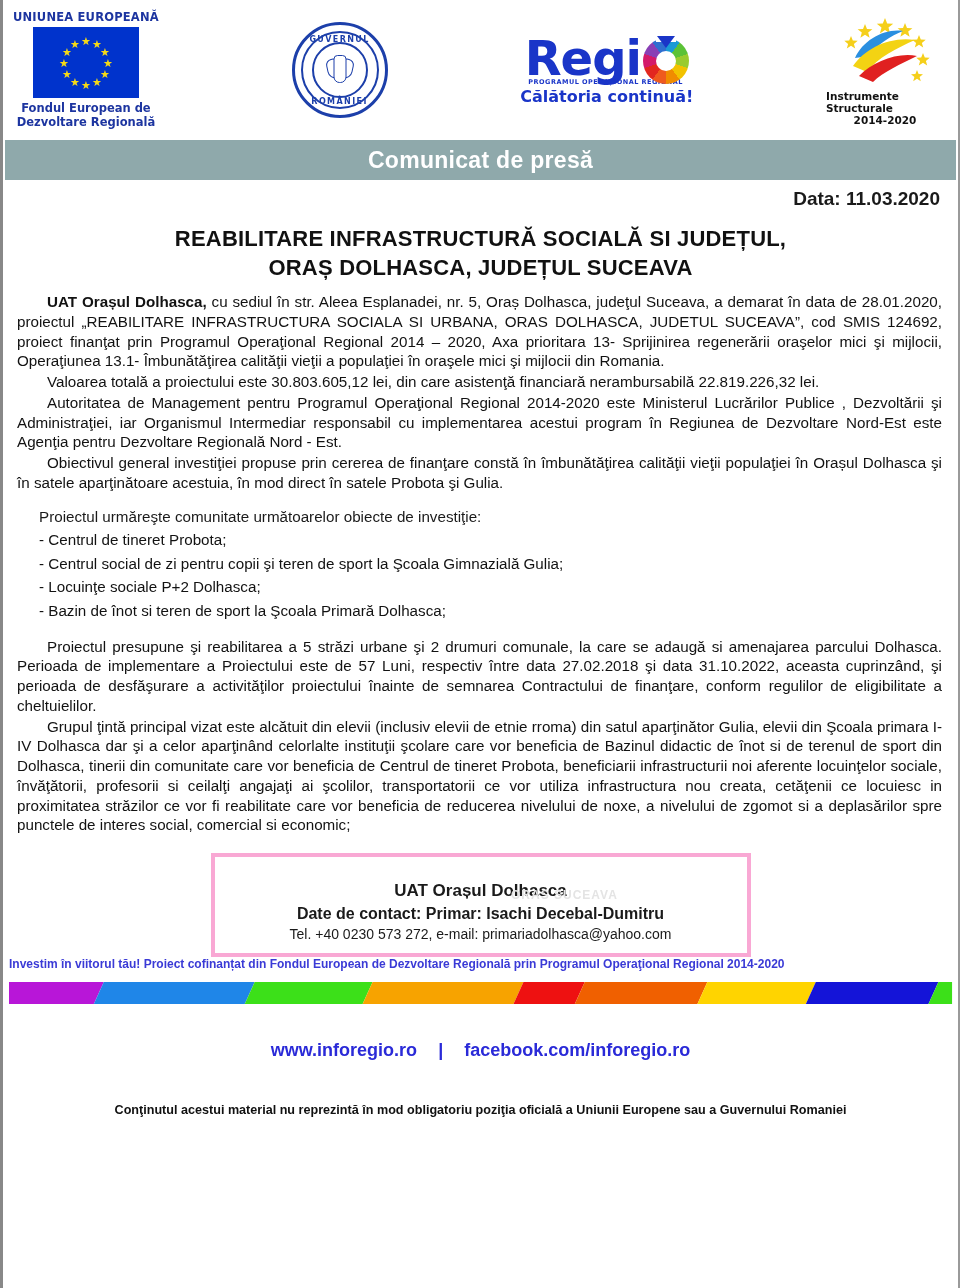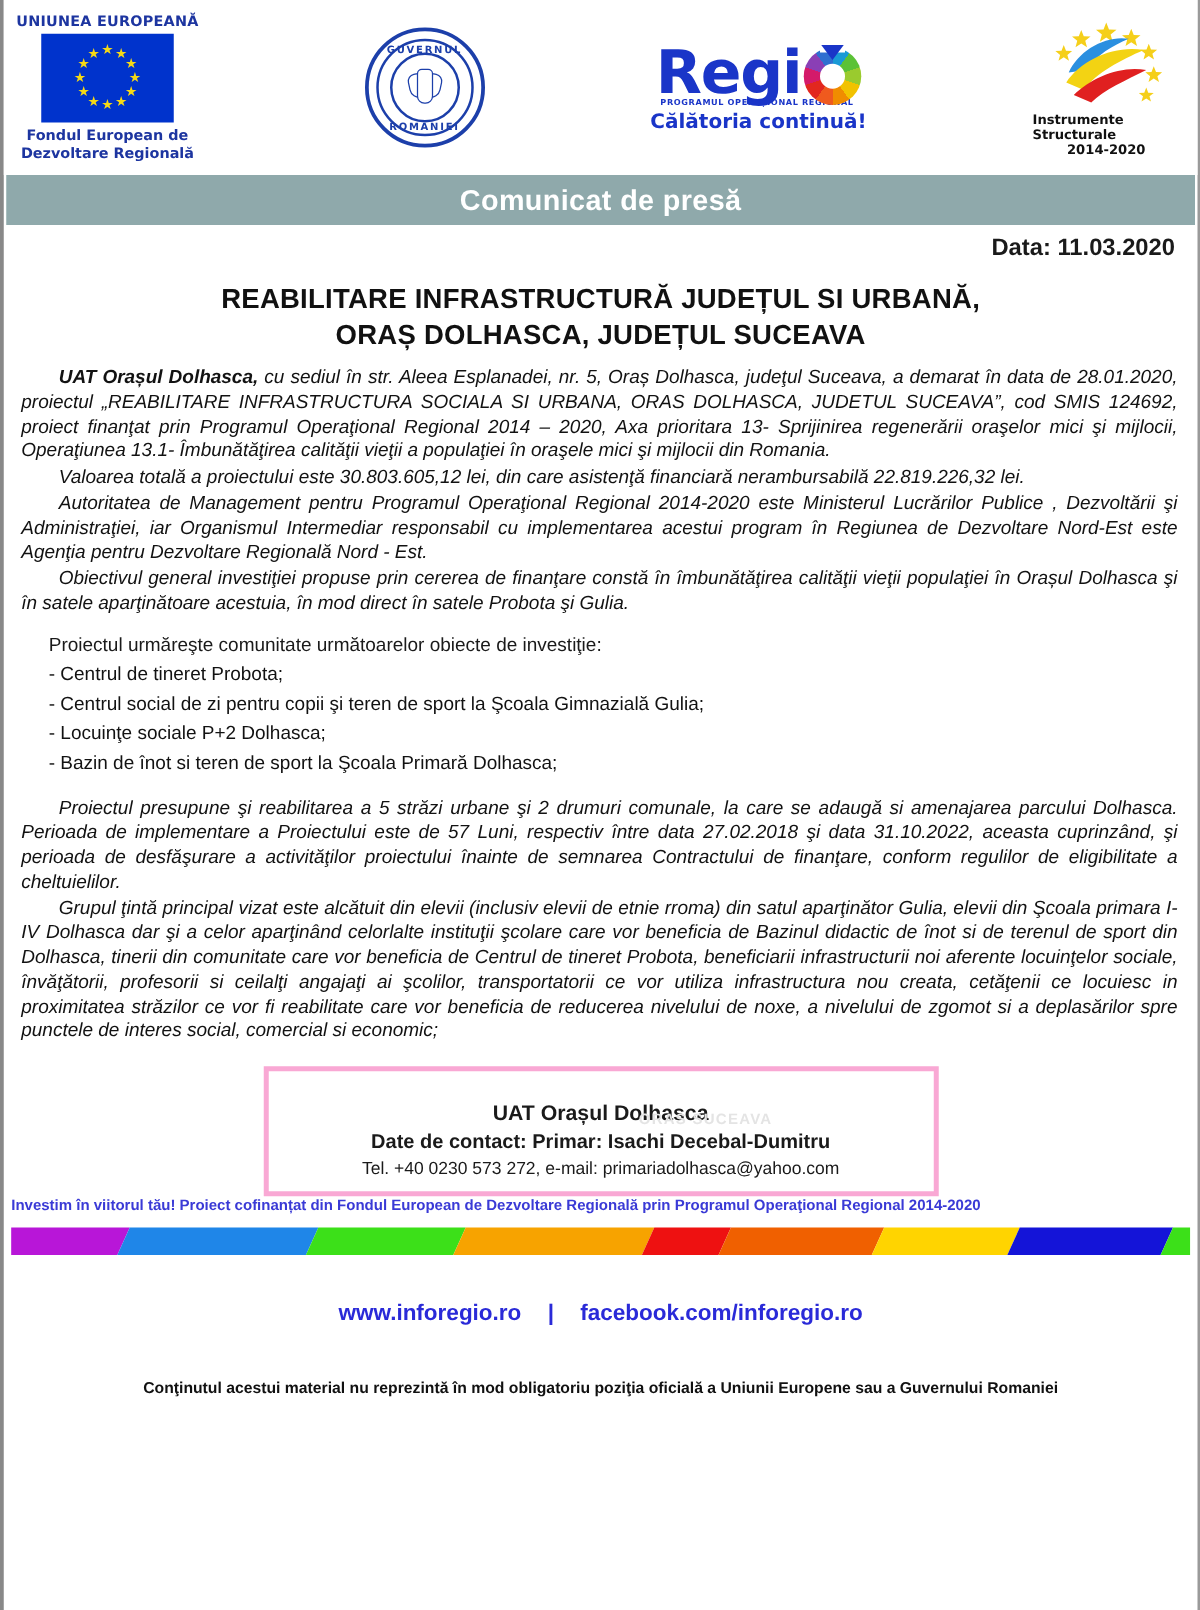--- a/index.html
+++ b/index.html
@@ -166,21 +166,21 @@
     font-size:22px;font-weight:bold;line-height:1.32;color:#111;
     letter-spacing:.2px;
   }
 
   
   .body-area{padding:0 16px 0 14px;position:relative;}
   p.para{
     margin:0 0 1px 0;
     font-size:15.2px;line-height:1.30;
     text-align:justify;text-justify:inter-word;
-    text-indent:30px;color:#121212;font-style:italic;
+    text-indent:30px;color:#121212;
   }
   .bold{font-weight:bold;}
   .list-intro{
     margin:14px 0 2px 0;font-size:15.2px;line-height:1.30;text-indent:22px;
   }
   ul.obj{list-style:none;margin:0;padding:0 0 0 22px;}
   ul.obj li{
     font-size:15.2px;line-height:1.55;color:#121212;
   }
   .gap{height:14px;}
@@ -300,21 +300,21 @@
     </div>
   </div>
 
   <div class="banner">
     <span class="banner-text">Comunicat de presă</span>
   </div>
 
   <div class="date-row">Data: 11.03.2020</div>
 
   <div class="doc-title">
-    <div>REABILITARE INFRASTRUCTURĂ JUDEȚUL SI URBANĂ,</div>
+    <div>REABILITARE INFRASTRUCTURĂ SOCIALĂ SI JUDEȚUL,</div>
     <div>ORAȘ DOLHASCA, JUDEȚUL SUCEAVA</div>
   </div>
 
   <div class="body-area">
 
     <p class="para"><span class="bold">UAT Orașul Dolhasca,</span><span>  cu sediul în str. Aleea Esplanadei, nr. 5, Oraș Dolhasca,    judeţul Suceava, a demarat în data de 28.01.2020, proiectul „REABILITARE INFRASTRUCTURA SOCIALA SI URBANA, ORAS DOLHASCA, JUDETUL SUCEAVA”, cod SMIS 124692, proiect finanţat prin Programul Operaţional Regional 2014 – 2020, Axa prioritara 13- Sprijinirea regenerării oraşelor mici şi mijlocii, Operaţiunea 13.1- Îmbunătăţirea calităţii vieţii a populaţiei în oraşele mici şi mijlocii din Romania.</span></p>
 
     <p class="para">Valoarea totală a proiectului este 30.803.605,12 lei, din care asistenţă financiară nerambursabilă 22.819.226,32 lei.</p>
 
     <p class="para">Autoritatea de Management pentru Programul Operaţional Regional 2014-2020 este Ministerul Lucrărilor Publice , Dezvoltării şi Administraţiei, iar Organismul Intermediar responsabil cu implementarea acestui program în Regiunea de Dezvoltare Nord-Est este Agenţia pentru Dezvoltare Regională Nord - Est.</p>

